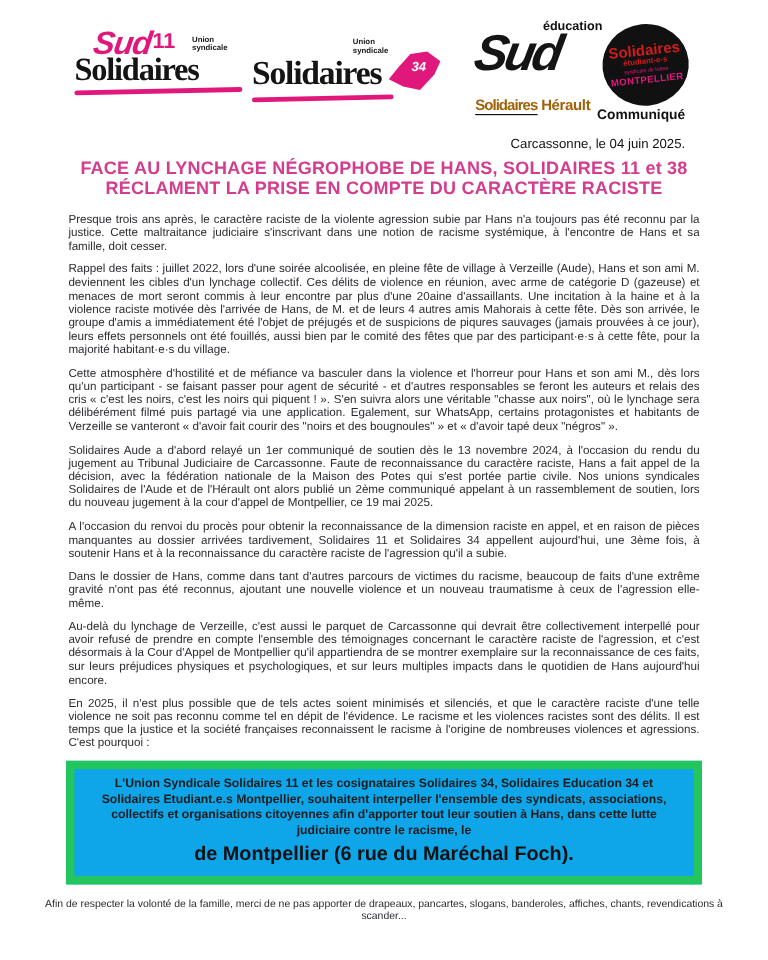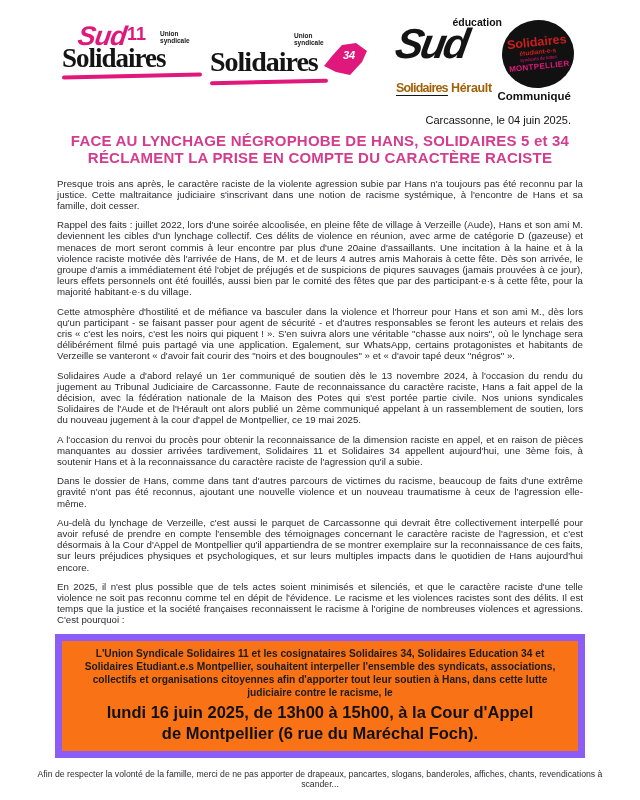--- a/index.html
+++ b/index.html
@@ -53,21 +53,21 @@
 
   
   .title{margin:4px 28px 0;text-align:center;color:#d43c8e;font-weight:bold;
     font-size:15px;line-height:1.15;letter-spacing:0.2px;}
 
   
   .body{margin:11px 57px 0;}
   .body p{font-size:9.7px;line-height:11.2px;text-align:justify;margin:0 0 8px;color:#2c2c31;}
 
   
-  .box{margin:2px 55px 0;border:7px solid #8b5cf6;padding:6px 14px 7px;text-align:center;background:#f97316;}
+  .box{margin:2px 55px 0;border:7px solid #22c55e;padding:6px 14px 7px;text-align:center;background:#0ea5e9;}
   .box-intro{font-weight:bold;font-size:10.2px;line-height:13px;color:#1c1c1c;}
   .box-event{font-weight:bold;font-size:16.5px;line-height:21px;color:#111;margin-top:3px;}
 
   
   .footnote{margin:11px 20px 0;text-align:center;font-size:8.7px;color:#2c2c31;}
 </style>
 </head>
 <body>
 
 <div class="header">
@@ -112,36 +112,35 @@
     </div>
   </div>
 
   <div class="communique">
     <div class="doc-type">Communiqué</div>
     <div class="dateline">Carcassonne, le 04 juin 2025.</div>
   </div>
 </div>
 
 <div class="title">
-  <div>FACE AU LYNCHAGE NÉGROPHOBE DE HANS, SOLIDAIRES 5 et 34</div>
+  <div>FACE AU LYNCHAGE NÉGROPHOBE DE HANS, SOLIDAIRES 11 et 38</div>
   <div>RÉCLAMENT LA PRISE EN COMPTE DU CARACTÈRE RACISTE</div>
 </div>
 
 <div class="body">
   <p>Presque trois ans après, le caractère raciste de la violente agression subie par Hans n'a toujours pas été reconnu par la justice. Cette maltraitance judiciaire s'inscrivant dans une notion de racisme systémique, à l'encontre de Hans et sa famille, doit cesser.</p>
   <p>Rappel des faits : juillet 2022, lors d'une soirée alcoolisée, en pleine fête de village à Verzeille (Aude), Hans et son ami M. deviennent les cibles d'un lynchage collectif. Ces délits de violence en réunion, avec arme de catégorie D (gazeuse) et menaces de mort seront commis à leur encontre par plus d'une 20aine d'assaillants. Une incitation à la haine et à la violence raciste motivée dès l'arrivée de Hans, de M. et de leurs 4 autres amis Mahorais à cette fête. Dès son arrivée, le groupe d'amis a immédiatement été l'objet de préjugés et de suspicions de piqures sauvages (jamais prouvées à ce jour), leurs effets personnels ont été fouillés, aussi bien par le comité des fêtes que par des participant·e·s à cette fête, pour la majorité habitant·e·s du village.</p>
   <p>Cette atmosphère d'hostilité et de méfiance va basculer dans la violence et l'horreur pour Hans et son ami M., dès lors qu'un participant - se faisant passer pour agent de sécurité - et d'autres responsables se feront les auteurs et relais des cris « c'est les noirs, c'est les noirs qui piquent ! ». S'en suivra alors une véritable "chasse aux noirs", où le lynchage sera délibérément filmé puis partagé via une application. Egalement, sur WhatsApp, certains protagonistes et habitants de Verzeille se vanteront « d'avoir fait courir des "noirs et des bougnoules" » et « d'avoir tapé deux "négros" ».</p>
   <p>Solidaires Aude a d'abord relayé un 1er communiqué de soutien dès le 13 novembre 2024, à l'occasion du rendu du jugement au Tribunal Judiciaire de Carcassonne. Faute de reconnaissance du caractère raciste, Hans a fait appel de la décision, avec la fédération nationale de la Maison des Potes qui s'est portée partie civile. Nos unions syndicales Solidaires de l'Aude et de l'Hérault ont alors publié un 2ème communiqué appelant à un rassemblement de soutien, lors du nouveau jugement à la cour d'appel de Montpellier, ce 19 mai 2025.</p>
   <p>A l'occasion du renvoi du procès pour obtenir la reconnaissance de la dimension raciste en appel, et en raison de pièces manquantes au dossier arrivées tardivement, Solidaires 11 et Solidaires 34 appellent aujourd'hui, une 3ème fois, à soutenir Hans et à la reconnaissance du caractère raciste de l'agression qu'il a subie.</p>
   <p>Dans le dossier de Hans, comme dans tant d'autres parcours de victimes du racisme, beaucoup de faits d'une extrême gravité n'ont pas été reconnus, ajoutant une nouvelle violence et un nouveau traumatisme à ceux de l'agression elle-même.</p>
   <p>Au-delà du lynchage de Verzeille, c'est aussi le parquet de Carcassonne qui devrait être collectivement interpellé pour avoir refusé de prendre en compte l'ensemble des témoignages concernant le caractère raciste de l'agression, et c'est désormais à la Cour d'Appel de Montpellier qu'il appartiendra de se montrer exemplaire sur la reconnaissance de ces faits, sur leurs préjudices physiques et psychologiques, et sur leurs multiples impacts dans le quotidien de Hans aujourd'hui encore.</p>
   <p>En 2025, il n'est plus possible que de tels actes soient minimisés et silenciés, et que le caractère raciste d'une telle violence ne soit pas reconnu comme tel en dépit de l'évidence. Le racisme et les violences racistes sont des délits. Il est temps que la justice et la société françaises reconnaissent le racisme à l'origine de nombreuses violences et agressions. C'est pourquoi :</p>
 </div>
 
 <div class="box">
   <div class="box-intro">L'Union Syndicale Solidaires 11 et les cosignataires Solidaires 34, Solidaires Education 34 et Solidaires Etudiant.e.s Montpellier, souhaitent interpeller l'ensemble des syndicats, associations, collectifs et organisations citoyennes afin d'apporter tout leur soutien à Hans, dans cette lutte judiciaire contre le racisme, le</div>
   <div class="box-event">
-    <div>lundi 16 juin 2025, de 13h00 à 15h00, à la Cour d'Appel</div>
     <div>de Montpellier (6 rue du Maréchal Foch).</div>
   </div>
 </div>
 
 <div class="footnote">Afin de respecter la volonté de la famille, merci de ne pas apporter de drapeaux, pancartes, slogans, banderoles, affiches, chants, revendications à scander...</div>
 
 </body></html>

